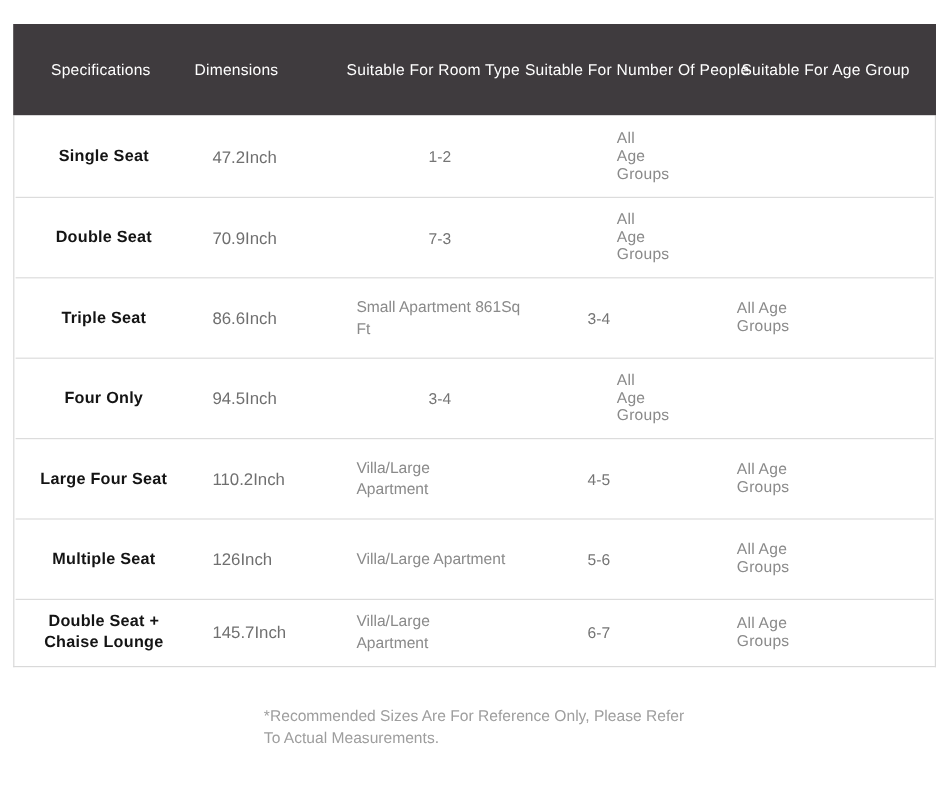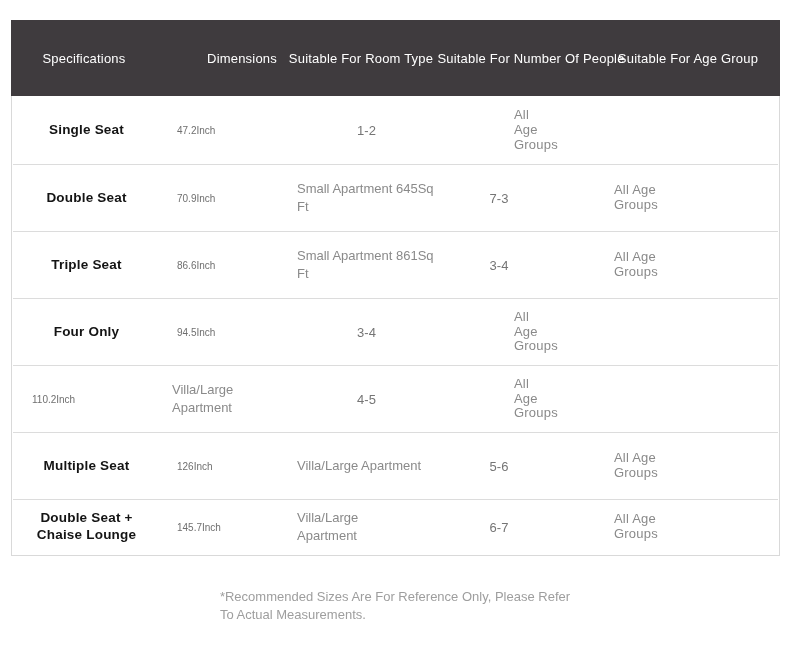--- a/index.html
+++ b/index.html
@@ -25,21 +25,21 @@
   .thead .hcell {
     position: absolute;
     top: 50%;
     transform: translate(-50%, -50%);
     color: #ffffff;
     font-size: 13px;
     letter-spacing: 0.2px;
     white-space: nowrap;
   }
   .h1 { left: 73px; }
-  .h2 { left: 186px; margin-left: 45px; }
+  .h2 { left: 186px; }
   .h3 { left: 350px; }
   .h4 { left: 520px; }
   .h5 { left: 677px; }
   
   .tbody {
     border: 1px solid #d9d9d9;
     border-top: none;
     background: #ffffff;
   }
   .trow {
@@ -54,21 +54,21 @@
   .c-spec {
     text-align: center;
     font-weight: bold;
     font-size: 13.5px;
     color: #141414;
     letter-spacing: 0.2px;
     line-height: 1.25;
   }
   .c-dim {
     padding-left: 18px;
-    font-size: 10px;
+    font-size: 14px;
     color: #6f6f6f;
   }
   .c-room {
     padding-left: 13px;
     font-size: 13px;
     color: #8a8a8a;
     line-height: 1.4;
   }
   .c-people {
     text-align: center;
@@ -115,21 +115,20 @@
       <div class="cell c-spec">Single Seat</div>
       <div class="cell c-dim">47.2Inch</div>
       <div class="cell c-people">1-2</div>
       <div class="cell c-age">All Age
 Groups</div>
     </div>
 
     <div class="trow">
       <div class="cell c-spec">Double Seat</div>
       <div class="cell c-dim">70.9Inch</div>
-      <div class="cell c-room">Small Apartment 645Sq Ft</div>
       <div class="cell c-people">7-3</div>
       <div class="cell c-age">All Age
 Groups</div>
     </div>
 
     <div class="trow">
       <div class="cell c-spec">Triple Seat</div>
       <div class="cell c-dim">86.6Inch</div>
       <div class="cell c-room">Small Apartment 861Sq Ft</div>
       <div class="cell c-people">3-4</div>
@@ -139,20 +138,21 @@
 
     <div class="trow">
       <div class="cell c-spec">Four Only</div>
       <div class="cell c-dim">94.5Inch</div>
       <div class="cell c-people">3-4</div>
       <div class="cell c-age">All Age
 Groups</div>
     </div>
 
     <div class="trow">
+      <div class="cell c-spec">Large Four Seat</div>
       <div class="cell c-dim">110.2Inch</div>
       <div class="cell c-room">Villa/Large
 Apartment</div>
       <div class="cell c-people">4-5</div>
       <div class="cell c-age">All Age
 Groups</div>
     </div>
 
     <div class="trow">
       <div class="cell c-spec">Multiple Seat</div>

